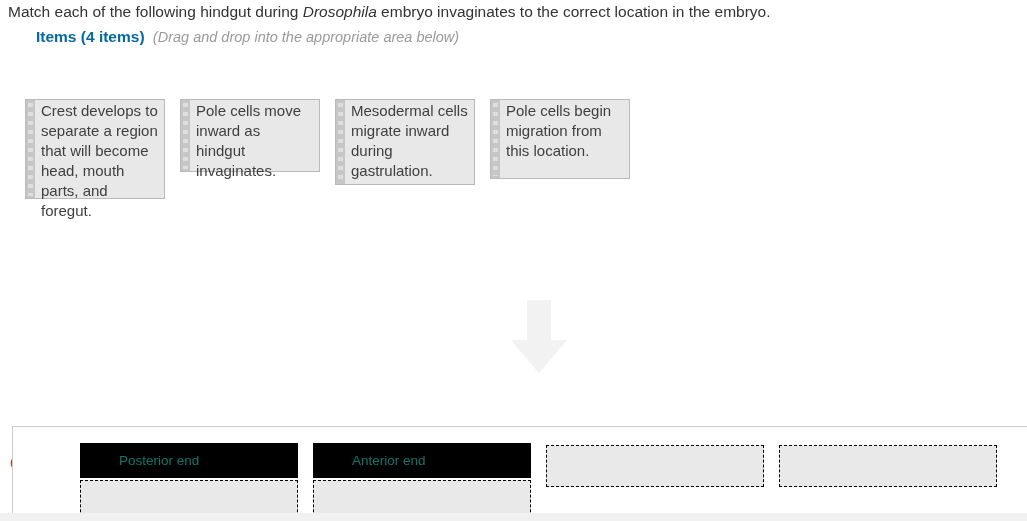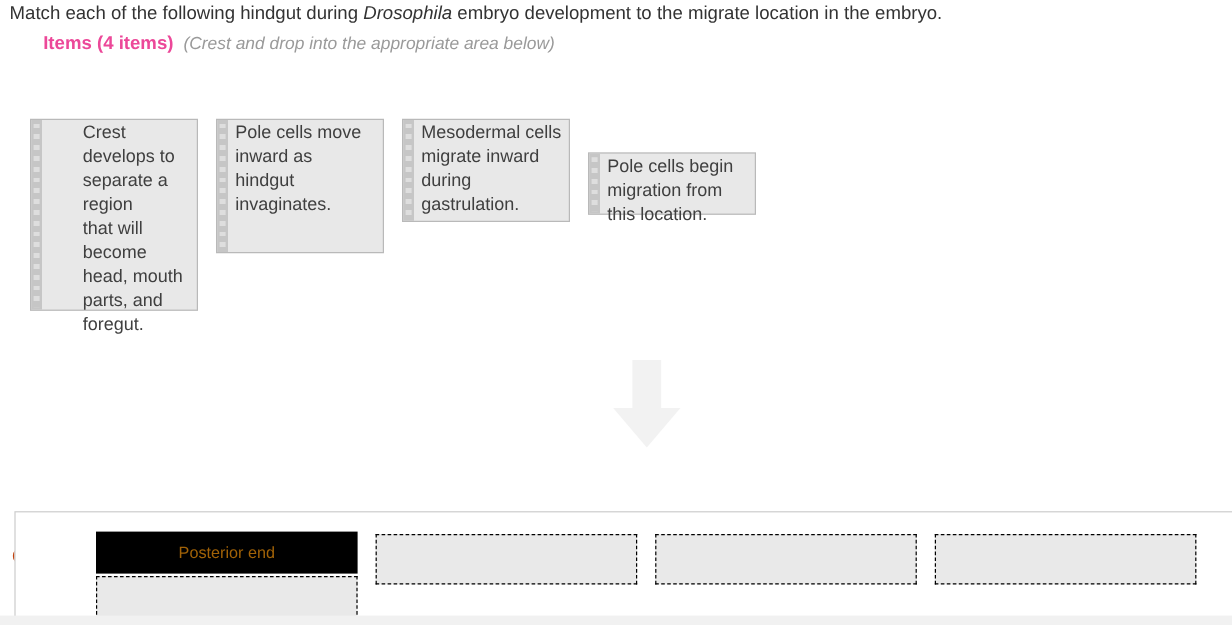--- a/index.html
+++ b/index.html
@@ -17,35 +17,35 @@
     position:absolute; left:8px; top:2px;
     font-size:15.5px; line-height:20px; color:#333333;
     white-space:nowrap;
   }
   .prompt em { }
 
   .items-header {
     position:absolute; left:36px; top:27px;
     font-size:15.5px; line-height:20px; white-space:nowrap;
   }
-  .items-label { font-weight:bold; color:#ec4899; }
+  .items-label { font-weight:bold; color:#0369a1; }
   .items-hint  { font-style:italic; color:#9a9a9a; font-size:14.5px; margin-left:4px; }
 
   
   .item {
     position:absolute;
     display:flex;
     background:#e8e8e8;
     border:1px solid #b9b9b9;
     cursor:move;
   }
-  .item-1 { left:25px;  top:99px; width:140px; height:160px;gap:28px; }
-  .item-2 { left:180px; top:99px; width:140px; height:112px;  }
+  .item-1 { left:25px;  top:99px; width:140px; height:100px; }
+  .item-2 { left:180px; top:99px; width:140px; height:73px;  }
   .item-3 { left:335px; top:99px; width:140px; height:86px;  }
-  .item-4 { left:490px; top:99px; width:140px; height:52px;margin-top:28px;  }
+  .item-4 { left:490px; top:99px; width:140px; height:80px;  }
 
   .item-handle {
     flex:0 0 9px; width:9px;
     background:#c6c6c6;
     position:relative;
   }
   .item-handle::before {
     content:""; position:absolute;
     left:2px; top:3px; bottom:2px; width:5px;
     background:repeating-linear-gradient(to bottom, #dedede 0 4px, rgba(0,0,0,0) 4px 9px);
@@ -83,47 +83,47 @@
   }
   .category-col {
     position:absolute; top:443px; width:218px;
   }
   .col-1 { left:80px; }
   .col-2 { left:313px; }
   .col-3 { left:546px; }
   .col-4 { left:779px; }
   .category-header {
     height:35px; line-height:35px;
-    background:#000000; color:#a16207;
-    text-align:center; font-size:13.5px;
+    background:#000000; color:#0f766e;
+    text-align:left; font-size:13.5px;padding-left:39px;
   }
   .drop-zone {
     margin-top:2px; height:42px;
     background:#e9e9e9;
     border:1px dashed #000000;
   }
 
   
   .bottom-strip {
     position:absolute; left:0; top:513px;
     width:1027px; height:8px;
     background:#f1f1f1;
     z-index:5;
   }
 </style>
 </head>
 <body>
 
 <div class="prompt">
-  <span>Match each of the following hindgut during </span><em>Drosophila</em><span> embryo development to the migrate location in the embryo.</span>
+  <span>Match each of the following hindgut during </span><em>Drosophila</em><span> embryo invaginates to the correct location in the embryo.</span>
 </div>
 
 <div class="items-header">
   <span class="items-label">Items (4 items)</span>
-  <span class="items-hint">(Crest and drop into the appropriate area below)</span>
+  <span class="items-hint">(Drag and drop into the appropriate area below)</span>
 </div>
 
 <div class="item item-1">
   <div class="item-handle"></div>
   <div class="item-text">Crest develops to
 separate a region
 that will become
 head, mouth
 parts, and
 foregut.</div>
@@ -155,20 +155,21 @@
 </div>
 
 <div class="categories-title">Categories</div>
 <div class="categories-box"></div>
 
 <div class="category-col col-1">
   <div class="category-header">Posterior end</div>
   <div class="drop-zone"></div>
 </div>
 <div class="category-col col-2">
+  <div class="category-header">Anterior end</div>
   <div class="drop-zone"></div>
 </div>
 <div class="category-col col-3">
   <div class="drop-zone"></div>
 </div>
 <div class="category-col col-4">
   <div class="drop-zone"></div>
 </div>
 
 <div class="bottom-strip"></div>

